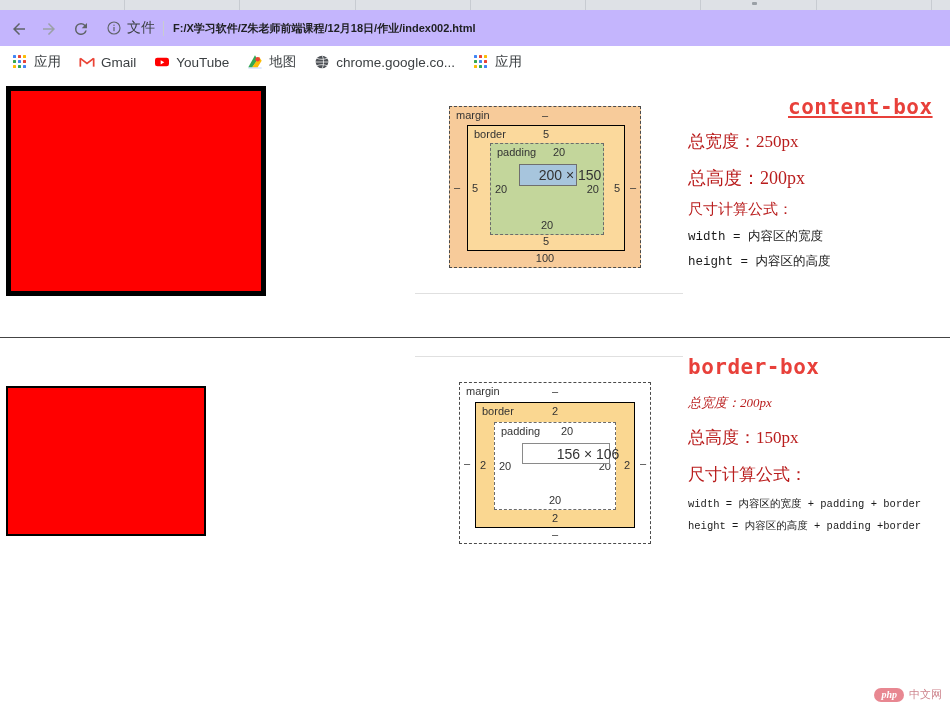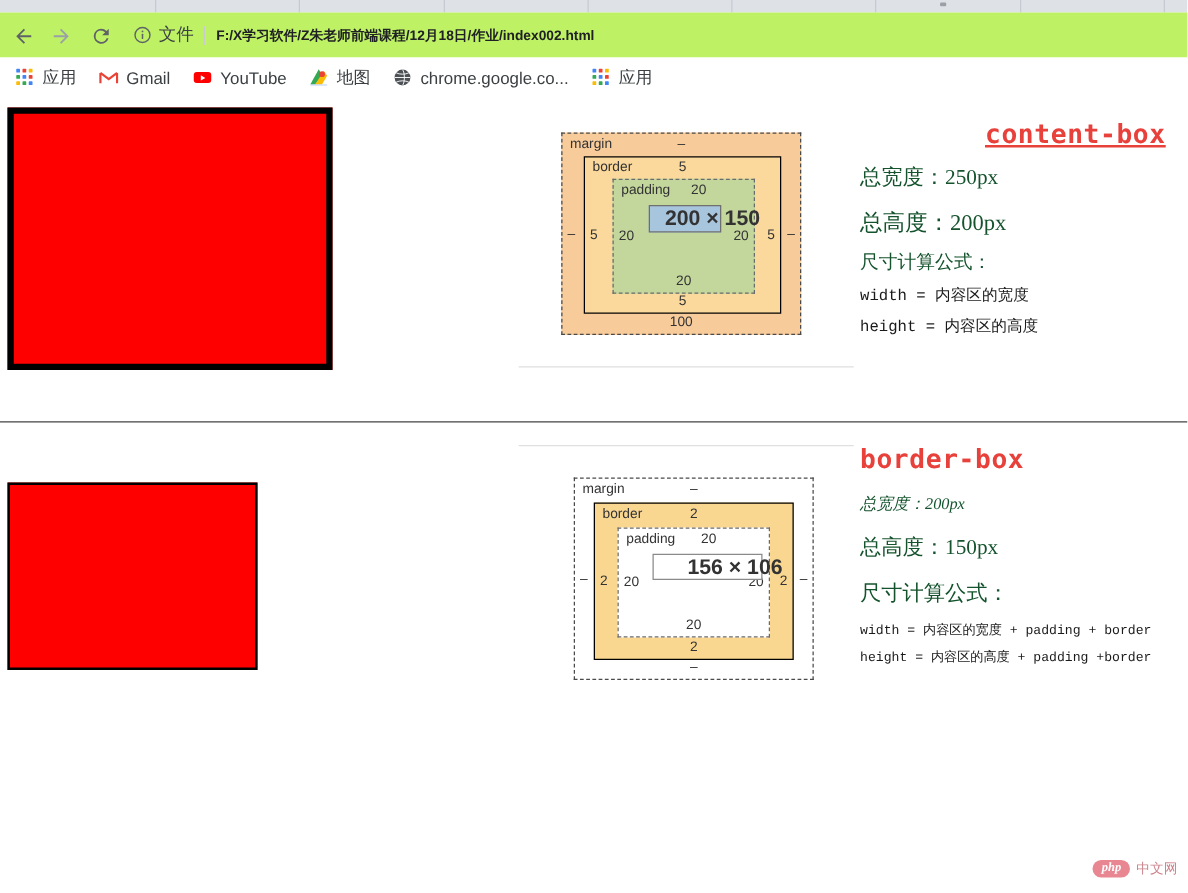--- a/index.html
+++ b/index.html
@@ -23,21 +23,21 @@
     position:absolute; top:0; width:1px; height:10px;
     background:#c7cbd1;
   }
   .tabstrip .tabnub {
     position:absolute; top:2px; width:5px; height:3px;
     background:#9aa0a6; border-radius:1px;
   }
 
   .toolbar {
     position:absolute; left:0; top:10px; width:950px; height:36px;
-    background:#bef264;
+    background:#c4b5fd;
     border-bottom:1px solid #ffffff;
   }
   .nav-btn {
     position:absolute; top:8px; width:22px; height:22px;
     display:flex; align-items:center; justify-content:center;
   }
   .nav-btn svg { display:block; }
   #nav-back  { left:8px; }
   #nav-fwd   { left:38px; }
   #nav-reload{ left:70px; }
@@ -113,21 +113,21 @@
     font-size:11px; line-height:12px; color:#333;
   }
   .bm-left, .bm-right {
     position:absolute; top:50%; transform:translateY(-50%);
     font-size:11px; line-height:12px; color:#333;
   }
   .bm-left { left:4px; }
   .bm-right { right:4px; }
   .bm-content-label {
     display:flex; align-items:center; justify-content:center;
-    height:100%; font-size:17px; color:#333; white-space:nowrap;font-weight:bold;
+    height:100%; font-size:14px; color:#333; white-space:nowrap;
   }
 
   
   #boxmodel-content { left:449px; top:28px; }
   #bm1-margin {
     width:192px; height:162px;
     background:#f7cb9a; border:1px dashed #4a4a4a;
   }
   #bm1-border {
     position:absolute; left:17px; top:18px;
@@ -167,21 +167,21 @@
     background:#ffffff; border:1px solid #8a8a8a;
   }
 
   
   .panel { position:absolute; }
   .panel-title {
     color:#e8403a; font-weight:bold; letter-spacing:0.5px;
     font-family:"DejaVu Sans Mono","Liberation Mono",monospace;
   }
   .panel-line {
-    color:#14532d;
+    color:#b91c1c;
     font-family:"Liberation Serif","DejaVu Serif",serif;
   }
   .panel-mono {
     color:#1a1a1a;
     font-family:Liberation Mono, monospace;
   }
 
   #panel-content-box { left:688px; top:17px; width:258px; }
   #panel-content-box .panel-title { font-size:21px; margin:0 0 11px 100px;text-decoration:underline; }
   #panel-content-box .l1 { font-size:17px; margin:0 0 13px 0; }

